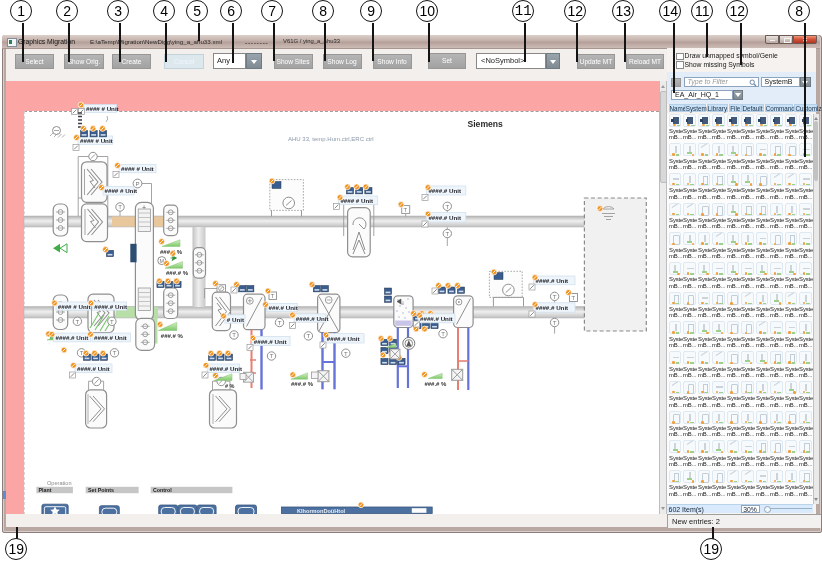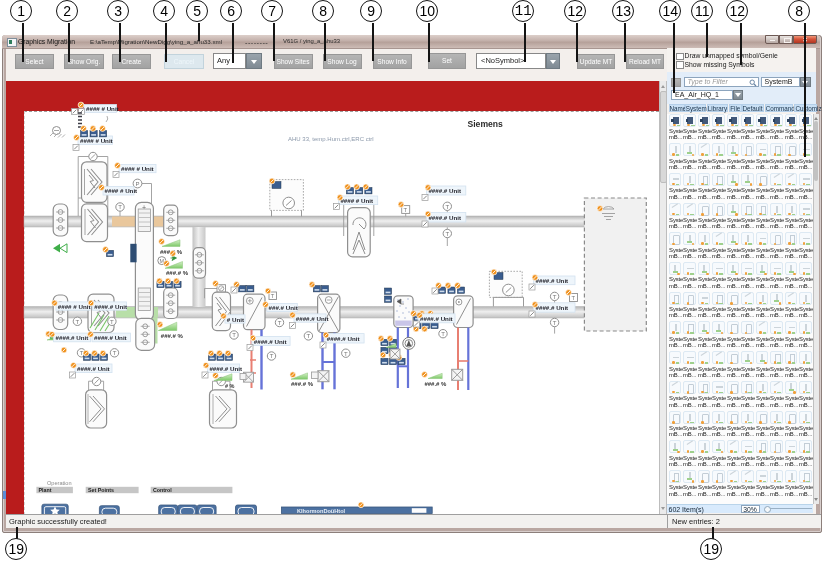--- a/index.html
+++ b/index.html
@@ -29,21 +29,21 @@
 #wb3{left:793px;width:24px;background:linear-gradient(180deg,#f09779,#d6543a 45%,#b03622);border-radius:0 0 2px 0;}
 .wg{position:absolute;z-index:8;}
 
 .btn{position:absolute;top:54px;height:15px;background:linear-gradient(180deg,#b5b5b5,#a2a2a2);
  border:1px solid #979797;box-sizing:border-box;color:#fff;font-size:6.6px;text-align:center;
  line-height:13px;z-index:6;}
 
 .sbar{position:absolute;top:513.5px;height:13px;background:#f2f1ef;border-top:1px solid #9f9f9f;
  font-size:7.5px;color:#222;line-height:13px;z-index:6;}
 
-#cv{position:absolute;left:6px;top:81px;width:710px;height:432.5px;background:#b91c1c;z-index:4;overflow:hidden;}
+#cv{position:absolute;left:6px;top:81px;width:710px;height:432.5px;background:#fca5a5;z-index:4;overflow:hidden;}
 #page{position:absolute;left:17.7px;top:29.5px;width:634.8px;height:403px;background:#fff;
  border-top:1px dashed #9e9e9e;border-left:1px dashed #d6d6d6;}
 #vscroll{position:absolute;left:658.5px;top:81px;width:8px;height:432.5px;background:#ebebeb;
  border-left:1px solid #bdbdbd;border-right:1px solid #bdbdbd;box-sizing:border-box;z-index:5;}
 
 #panel{position:absolute;left:666.5px;top:48px;width:149.5px;height:465.5px;background:#f5f2ef;z-index:5;}
 .cbx{position:absolute;width:5.5px;height:5.5px;background:#fff;border:1px solid #8a8a8a;}
 .cbt{position:absolute;font-size:6.8px;color:#1a1a1a;white-space:nowrap;}
 #bluezone{position:absolute;left:0;top:23.6px;width:149.5px;height:32px;background:#e2edf9;}
 .inp{position:absolute;background:#fff;border:1px solid #8ca4bd;box-sizing:border-box;}
@@ -1547,21 +1547,20 @@
     <div id="itembar">
       <span style="position:absolute;left:2px;top:1px;">602 Item(s)</span>
       <div class="inp" style="left:74px;top:0.5px;width:19px;height:7.5px;font-size:6.8px;line-height:7px;text-align:center;font-style:normal;color:#123;">30%</div>
       <div style="position:absolute;left:101px;top:3.5px;width:44px;height:1px;background:#9ab0c4;"></div>
       <div style="position:absolute;left:97px;top:1px;width:5px;height:5px;border-radius:50%;background:#f4f8fb;border:1px solid #8fa6ba;"></div>
     </div>
   </div>
 
   <div style="position:absolute;left:2.5px;top:491px;width:3.5px;height:8px;background:#5b8dd6;z-index:8;"></div>
 
-  <div class="sbar" style="left:6px;width:661px;padding-left:3px;">Graphic successfully created!</div>
   <div class="sbar" style="left:667px;width:149px;border-left:1px solid #9f9f9f;padding-left:4px;">New entries: 2</div>
 
   <div id="callouts">
       <div class="co" style="left: 10.2px; top: 0.2px;">1</div>
       <div class="co" style="left: 56.2px; top: 0.2px;">2</div>
       <div class="co" style="left: 107.2px; top: 0.2px;">3</div>
       <div class="co" style="left: 153.2px; top: 0.2px;">4</div>
       <div class="co" style="left: 186.2px; top: 0.2px;">5</div>
       <div class="co" style="left: 220.2px; top: 0.2px;">6</div>
       <div class="co" style="left: 261.2px; top: 0.2px;">7</div>

